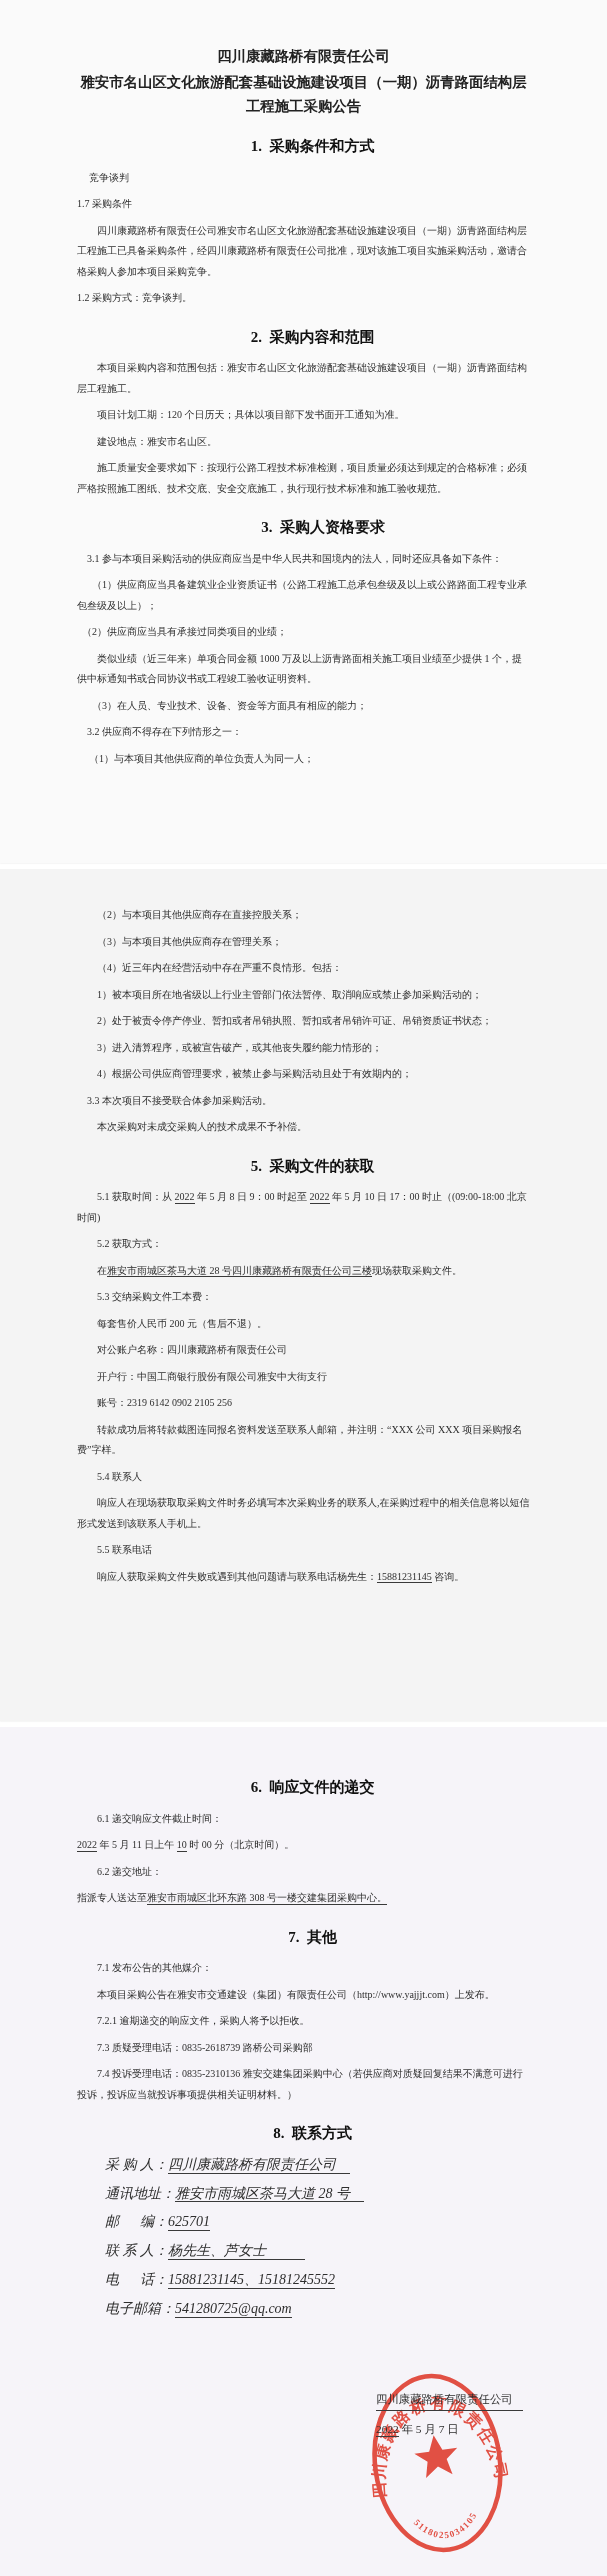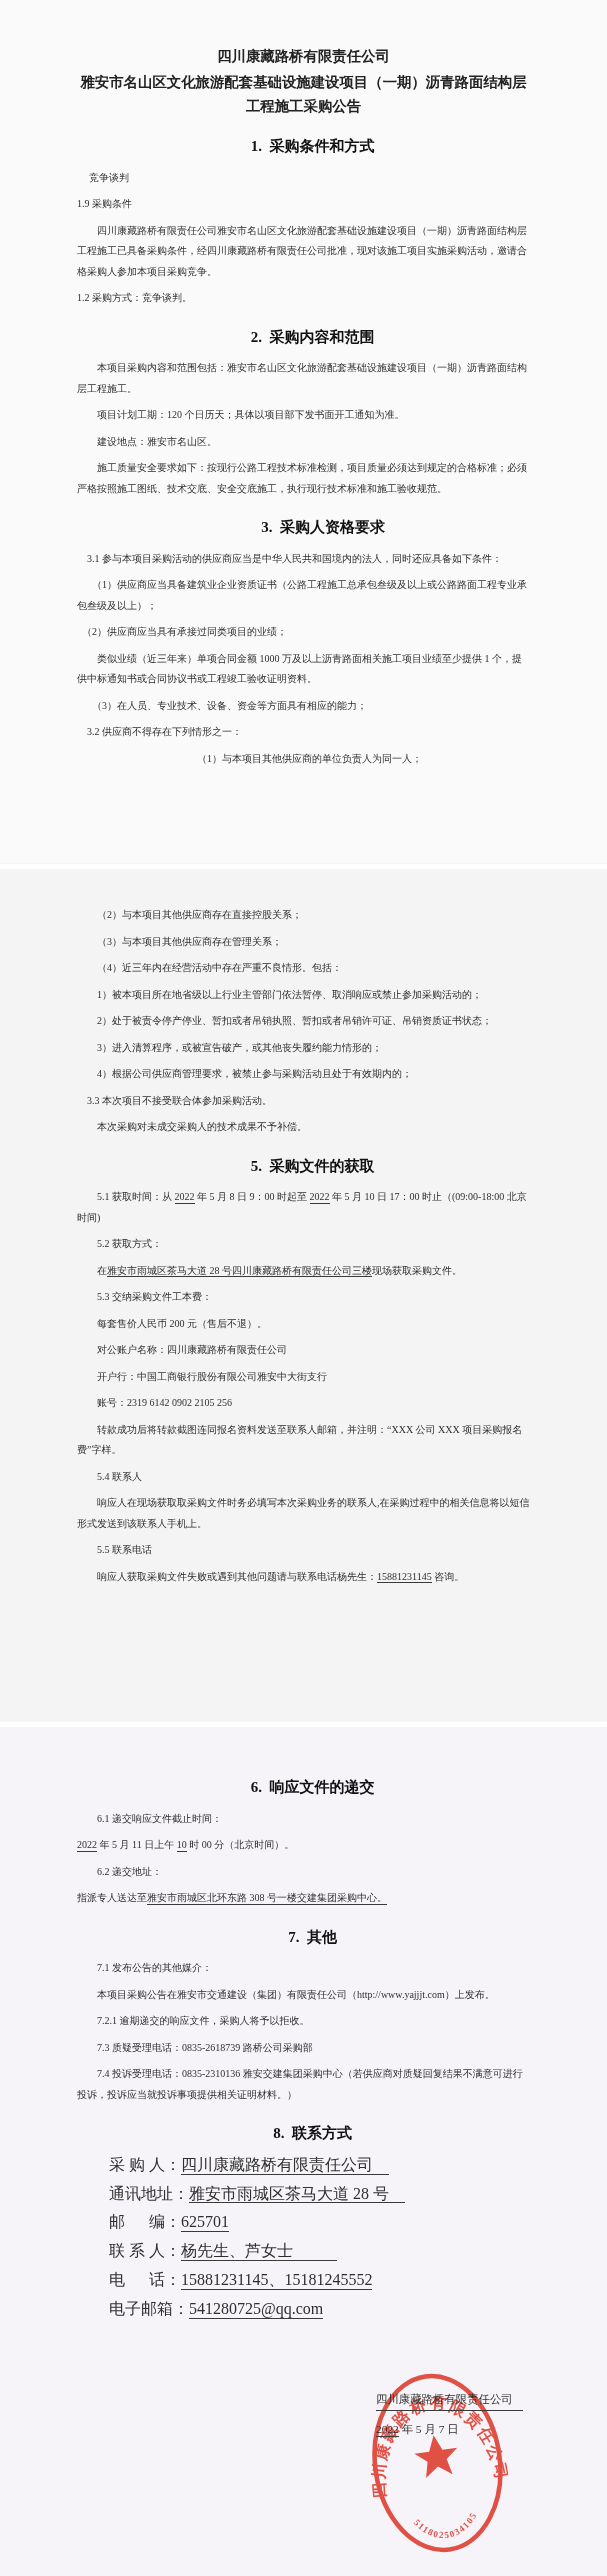--- a/index.html
+++ b/index.html
@@ -8,55 +8,55 @@
         box-shadow:0 0.8px 1.5px rgba(0,0,0,0.10);margin-bottom:6px;}
   .page-1{height:863px;background:#fafafa;}
   .page-2{height:852px;background:#f4f4f4;}
   .page-3{height:852px;background:#f6f4f9;margin-bottom:0;}
   .content{padding:0 77px;}
   .page-1 .content{padding-top:43px;}
   .page-2 .content{padding-top:30px;}
   .page-3 .content{padding-top:32px;}
   .content p,.content h2{white-space:pre-wrap;}
   p.p{font-size:10px;line-height:20.5px;margin:6px 0;}
-  p.row{font-size:16px;line-height:20.5px;margin:8.3px 0;}
+  p.row{font-size:14px;line-height:20.5px;margin:8.3px 0;font-style:italic;}
   p.title{font-size:14.4px;line-height:23.5px;font-weight:bold;text-align:center;margin:2.3px 0;color:#222;}
   h2.h{font-size:15px;line-height:21px;font-weight:bold;margin:18px 0 10.6px;color:#111;text-align:center;}
   .u{border-bottom:0.8px solid #3a3a3a;padding-bottom:0.8px;}
   .sign{position:absolute;left:376px;top:662px;font-size:11.4px;line-height:20.5px;z-index:2;}
   .sign-company{margin-bottom:7.6px;padding-right:10.6px;}
   .sign-date{white-space:pre-wrap;}
   .stamp{position:absolute;left:369px;top:641px;z-index:1;opacity:0.88;transform:rotate(-8deg);}
   .stamp text{font-family:"Liberation Serif","DejaVu Serif",serif;font-weight:bold;}
 </style>
 </head>
 <body>
 
 <div class="page page-1">
   <div class="content">
       <p class="title"><span>四川康藏路桥有限责任公司</span></p>
       <p class="title"><span>雅安市名山区文化旅游配套基础设施建设项目（一期）沥青路面结构层工程施工采购公告</span></p>
       <h2 class="h" style="text-indent: 1.2em;"><span>1.  采购条件和方式</span></h2>
       <p class="p" style="text-indent: 1.2em;"><span>竞争谈判</span></p>
-      <p class="p" style="text-indent: 0em;"><span>1.9 采购条件</span></p>
+      <p class="p" style="text-indent: 0em;"><span>1.7 采购条件</span></p>
       <p class="p" style="text-indent: 2em;"><span>四川康藏路桥有限责任公司雅安市名山区文化旅游配套基础设施建设项目（一期）沥青路面结构层工程施工已具备采购条件，经四川康藏路桥有限责任公司批准，现对该施工项目实施采购活动，邀请合格采购人参加本项目采购竞争。</span></p>
       <p class="p" style="text-indent: 0em;"><span>1.2 采购方式：竞争谈判。</span></p>
       <h2 class="h" style="text-indent: 1.2em;"><span>2.  采购内容和范围</span></h2>
       <p class="p" style="text-indent: 2em;"><span>本项目采购内容和范围包括：雅安市名山区文化旅游配套基础设施建设项目（一期）沥青路面结构层工程施工。</span></p>
       <p class="p" style="text-indent: 2em;"><span>项目计划工期：120 个日历天；具体以项目部下发书面开工通知为准。</span></p>
       <p class="p" style="text-indent: 2em;"><span>建设地点：雅安市名山区。</span></p>
       <p class="p" style="text-indent: 2em;"><span>施工质量安全要求如下：按现行公路工程技术标准检测，项目质量必须达到规定的合格标准；必须严格按照施工图纸、技术交底、安全交底施工，执行现行技术标准和施工验收规范。</span></p>
       <h2 class="h" style="text-indent: 2.6em;"><span>3.  采购人资格要求</span></h2>
       <p class="p" style="text-indent: 1em;"><span>3.1 参与本项目采购活动的供应商应当是中华人民共和国境内的法人，同时还应具备如下条件：</span></p>
       <p class="p" style="text-indent: 1.5em;"><span>（1）供应商应当具备建筑业企业资质证书（公路工程施工总承包叁级及以上或公路路面工程专业承包叁级及以上）；</span></p>
       <p class="p" style="text-indent: 0.5em;"><span>（2）供应商应当具有承接过同类项目的业绩；</span></p>
       <p class="p" style="text-indent: 2em;"><span>类似业绩（近三年来）单项合同金额 1000 万及以上沥青路面相关施工项目业绩至少提供 1 个，提供中标通知书或合同协议书或工程竣工验收证明资料。</span></p>
       <p class="p" style="text-indent: 1.5em;"><span>（3）在人员、专业技术、设备、资金等方面具有相应的能力；</span></p>
       <p class="p" style="text-indent: 1em;"><span>3.2 供应商不得存在下列情形之一：</span></p>
-      <p class="p" style="text-indent: 1.2em; text-align: center;"><span>（1）与本项目其他供应商的单位负责人为同一人；</span></p>
+      <p class="p" style="text-indent: 1.2em;"><span>（1）与本项目其他供应商的单位负责人为同一人；</span></p>
     </div>
 </div>
 
 <div class="page page-2">
   <div class="content">
       <p class="p" style="text-indent: 2em;"><span>（2）与本项目其他供应商存在直接控股关系；</span></p>
       <p class="p" style="text-indent: 2em;"><span>（3）与本项目其他供应商存在管理关系；</span></p>
       <p class="p" style="text-indent: 2em;"><span>（4）近三年内在经营活动中存在严重不良情形。包括：</span></p>
       <p class="p" style="text-indent: 2em;"><span>1）被本项目所在地省级以上行业主管部门依法暂停、取消响应或禁止参加采购活动的；</span></p>
       <p class="p" style="text-indent: 2em;"><span>2）处于被责令停产停业、暂扣或者吊销执照、暂扣或者吊销许可证、吊销资质证书状态；</span></p>

